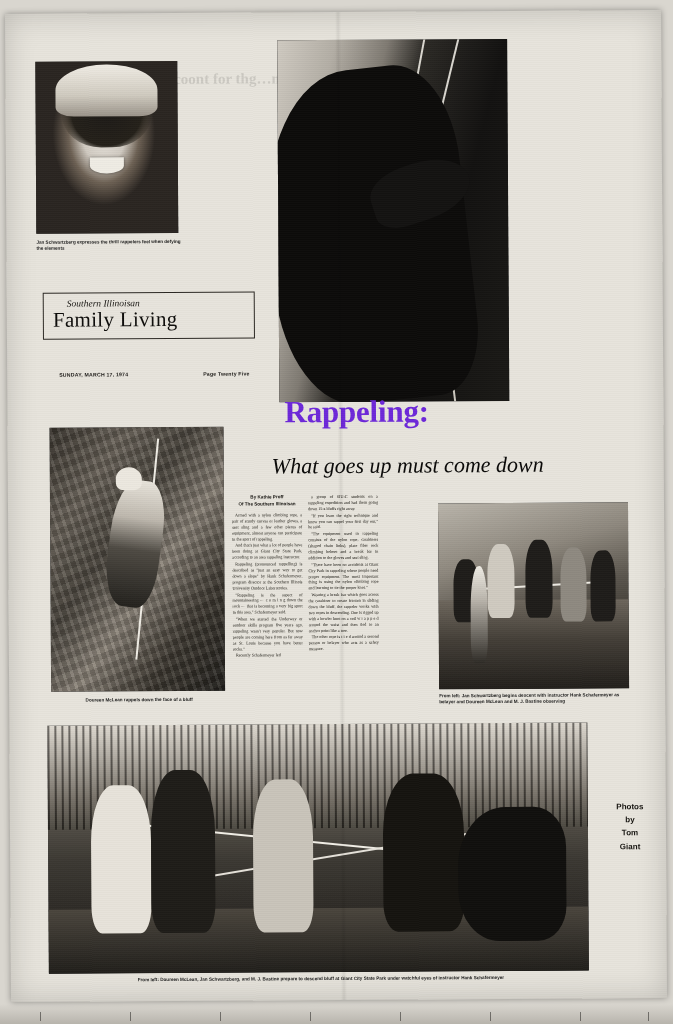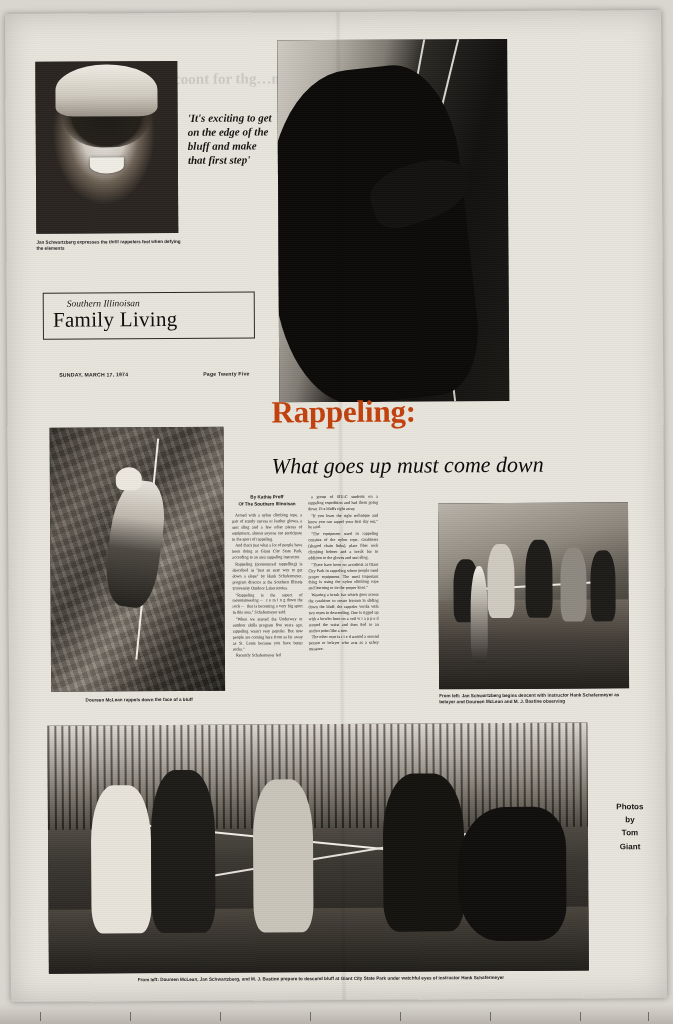--- a/index.html
+++ b/index.html
@@ -258,22 +258,23 @@
     color: #1b1916;
     letter-spacing: 0.2px;
   }
 
   
   .headline {
     position: absolute;
     font-family: "Liberation Serif", serif;
     font-size: 31px;
     font-weight: bold;
-    color: #c2410c;
+    color: #6d28d9;
     letter-spacing: -0.2px;
+    margin-left: 13px;
   }
   .subhead {
     position: absolute;
     font-family: "Liberation Serif", serif;
     font-style: italic;
     font-size: 22px;
     color: #0a0908;
   }
 
   
@@ -337,21 +338,20 @@
 
     <div class="photo" id="photo-portrait" style="left:30px; top:48px; width:142px; height:172px;">
       <div class="inner">
         <div class="hair"></div>
         <div class="helmet"></div>
         <div class="smile"></div>
       </div>
     </div>
     <div class="cap" style="left:30px; top:226px; width:148px;">Jan Schwartzberg expresses the thrill rappelers feel when defying the elements</div>
 
-    <div class="pullquote" style="left:182px; top:98px;">'It's exciting to get on the edge of the bluff and make that first step'</div>
 
     <div class="photo" id="photo-silhouette" style="left:272px; top:28px; width:230px; height:362px;">
       <div class="inner">
         <div class="rope-a"></div>
         <div class="rope-b"></div>
         <div class="rope-c"></div>
         <div class="body"></div>
         <div class="arm"></div>
       </div>
     </div>

